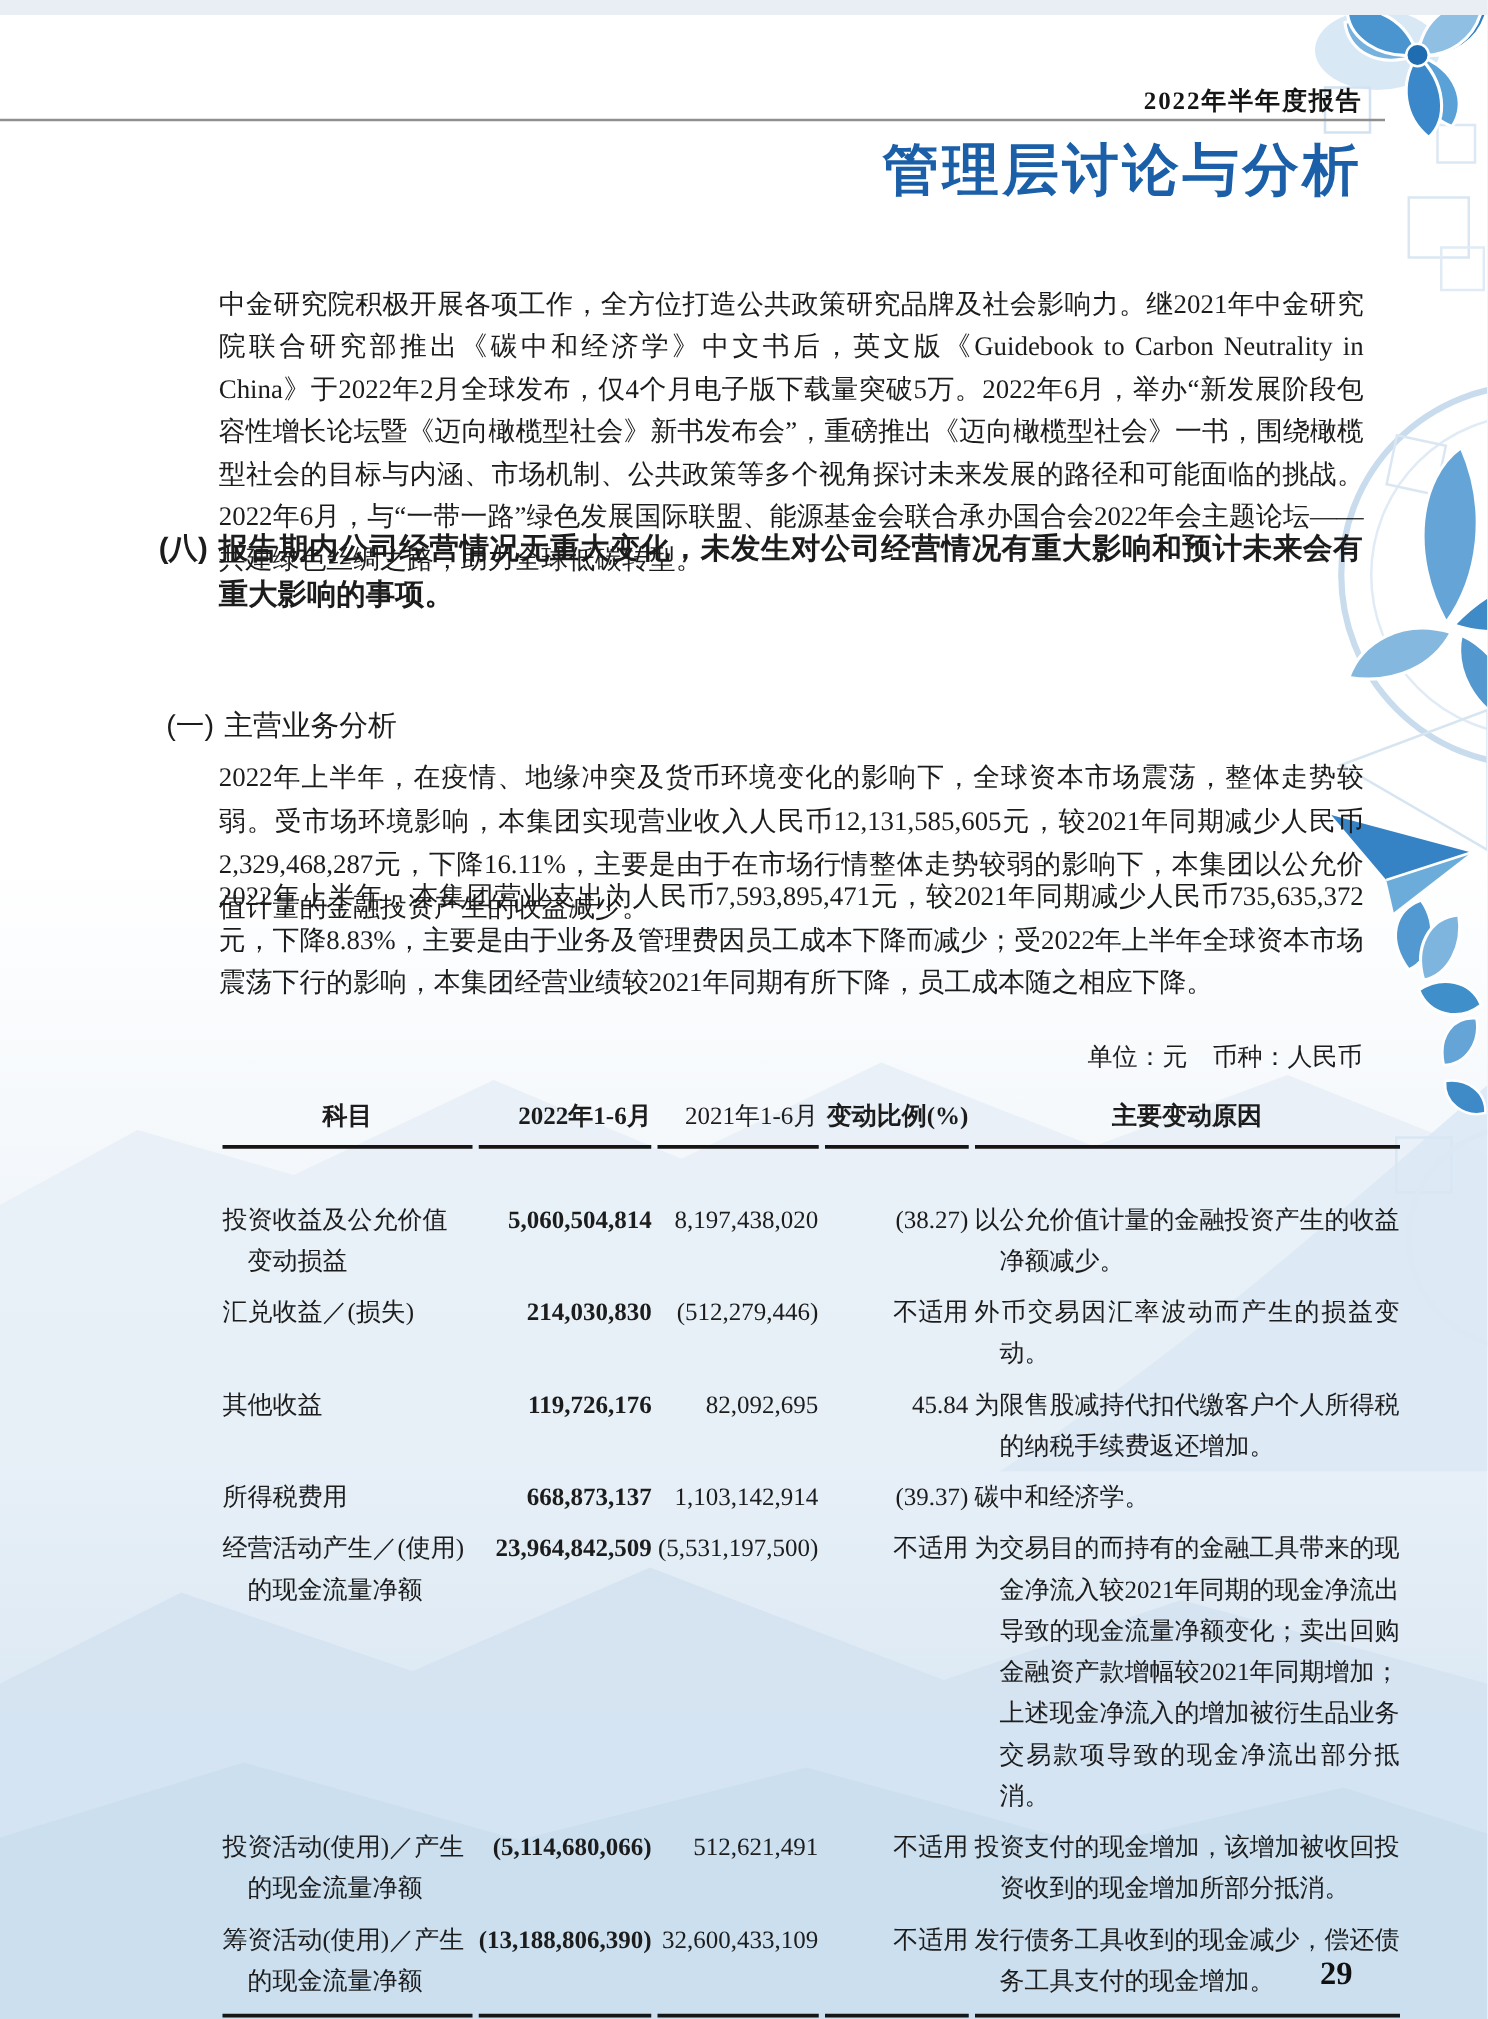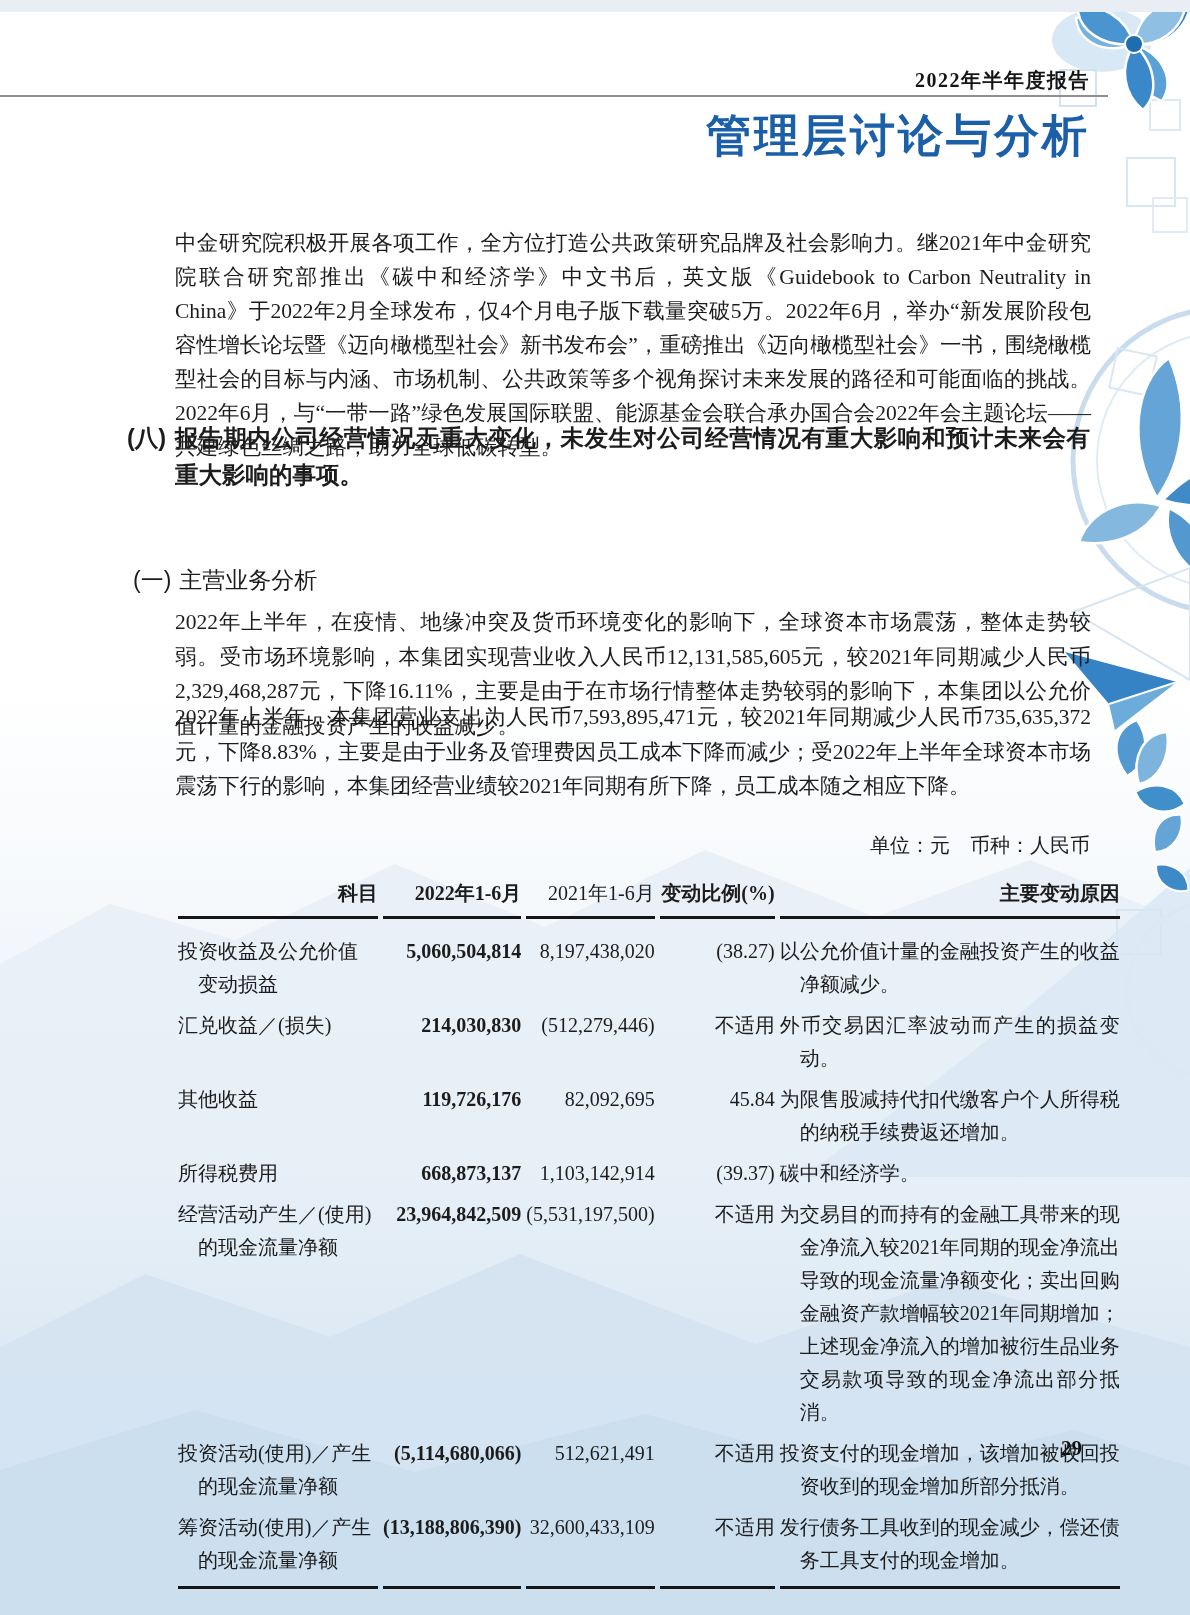--- a/index.html
+++ b/index.html
@@ -38,31 +38,31 @@
   .para{position:absolute;left:175px;width:916px;margin:0;z-index:5;
     font-size:21.5px;line-height:34.5px;text-align:justify;}
   .p1{top:593px;} .p2{top:688px;}
   .unit-note{position:absolute;top:820px;right:100px;z-index:5;font-size:20px;}
   
   .fin-table{position:absolute;top:865px;left:173px;z-index:5;
     border-collapse:separate;border-spacing:5px 0;table-layout:fixed;
     font-size:20px;line-height:33px;}
   .fin-table th{font-weight:bold;vertical-align:bottom;padding:0 0 6px 0;
     border-bottom:3px solid #161616;text-align:right;}
-  .fin-table th.c1,.fin-table th.c5{text-align:right;}
+  .fin-table th.c1,.fin-table th.c5{text-align:center;}
   .fin-table th.c3{font-weight:normal;}
   .fin-table td{vertical-align:top;padding:4px 0;}
-  .fin-table tbody tr:first-child td{padding-top:16px;}
+  .fin-table tbody tr:first-child td{padding-top:41px;}
   .fin-table tbody tr:last-child td{border-bottom:3px solid #161616;padding-bottom:9px;}
   td.c1{white-space:pre-line;text-align:left;padding-left:20px;text-indent:-20px;}
   td.c2,td.c3,td.c4{text-align:right;white-space:nowrap;}
   td.c2{font-weight:bold;}
   td.c5{text-align:justify;padding-left:20px;text-indent:-20px;}
-  .page-number{position:absolute;top:1424px;right:108px;z-index:5;
-    font-size:21px;font-weight:bold;color:#111;}
+  .page-number{position:absolute;top:1552px;right:108px;z-index:5;
+    font-size:26px;font-weight:bold;color:#111;}
 </style>
 </head>
 <body>
 
 <div class="page">
 
   <div class="bg-wash"></div>
 
   <svg class="mountains" width="1190" height="1615" viewBox="0 0 1190 1615">
     <path d="M0,952 L110,892 L235,928 L395,852 L545,915 L705,838 L875,905 L1030,848 L1190,912 L1190,1160 L0,1160 Z" fill="#e6eef7" opacity="0.85"></path>

